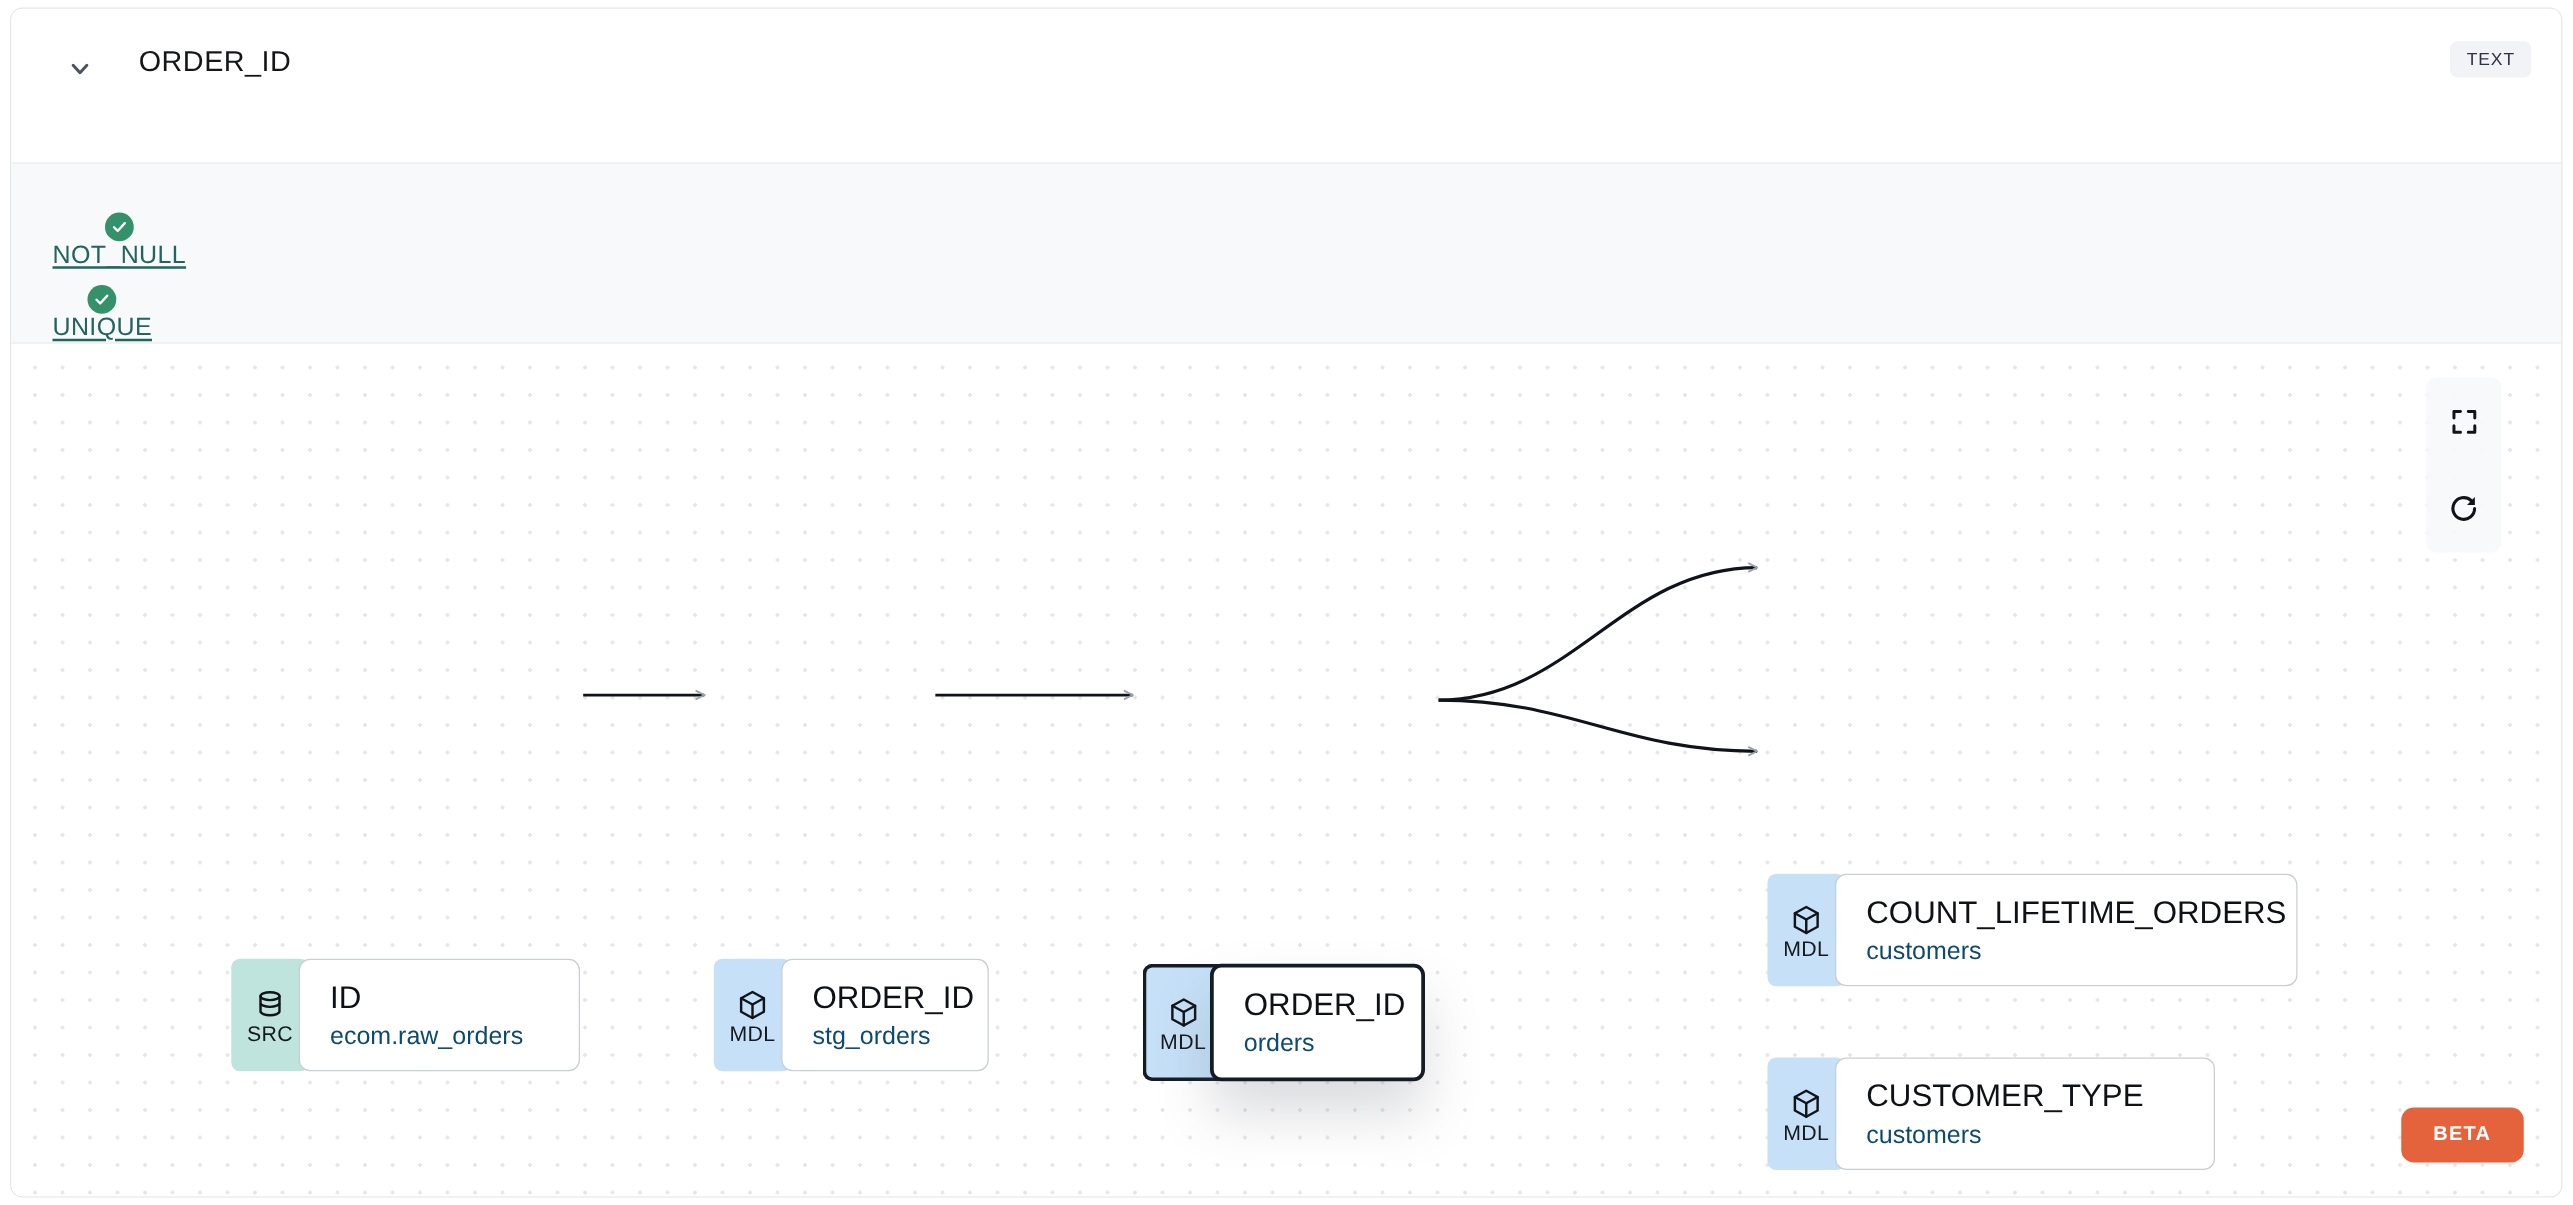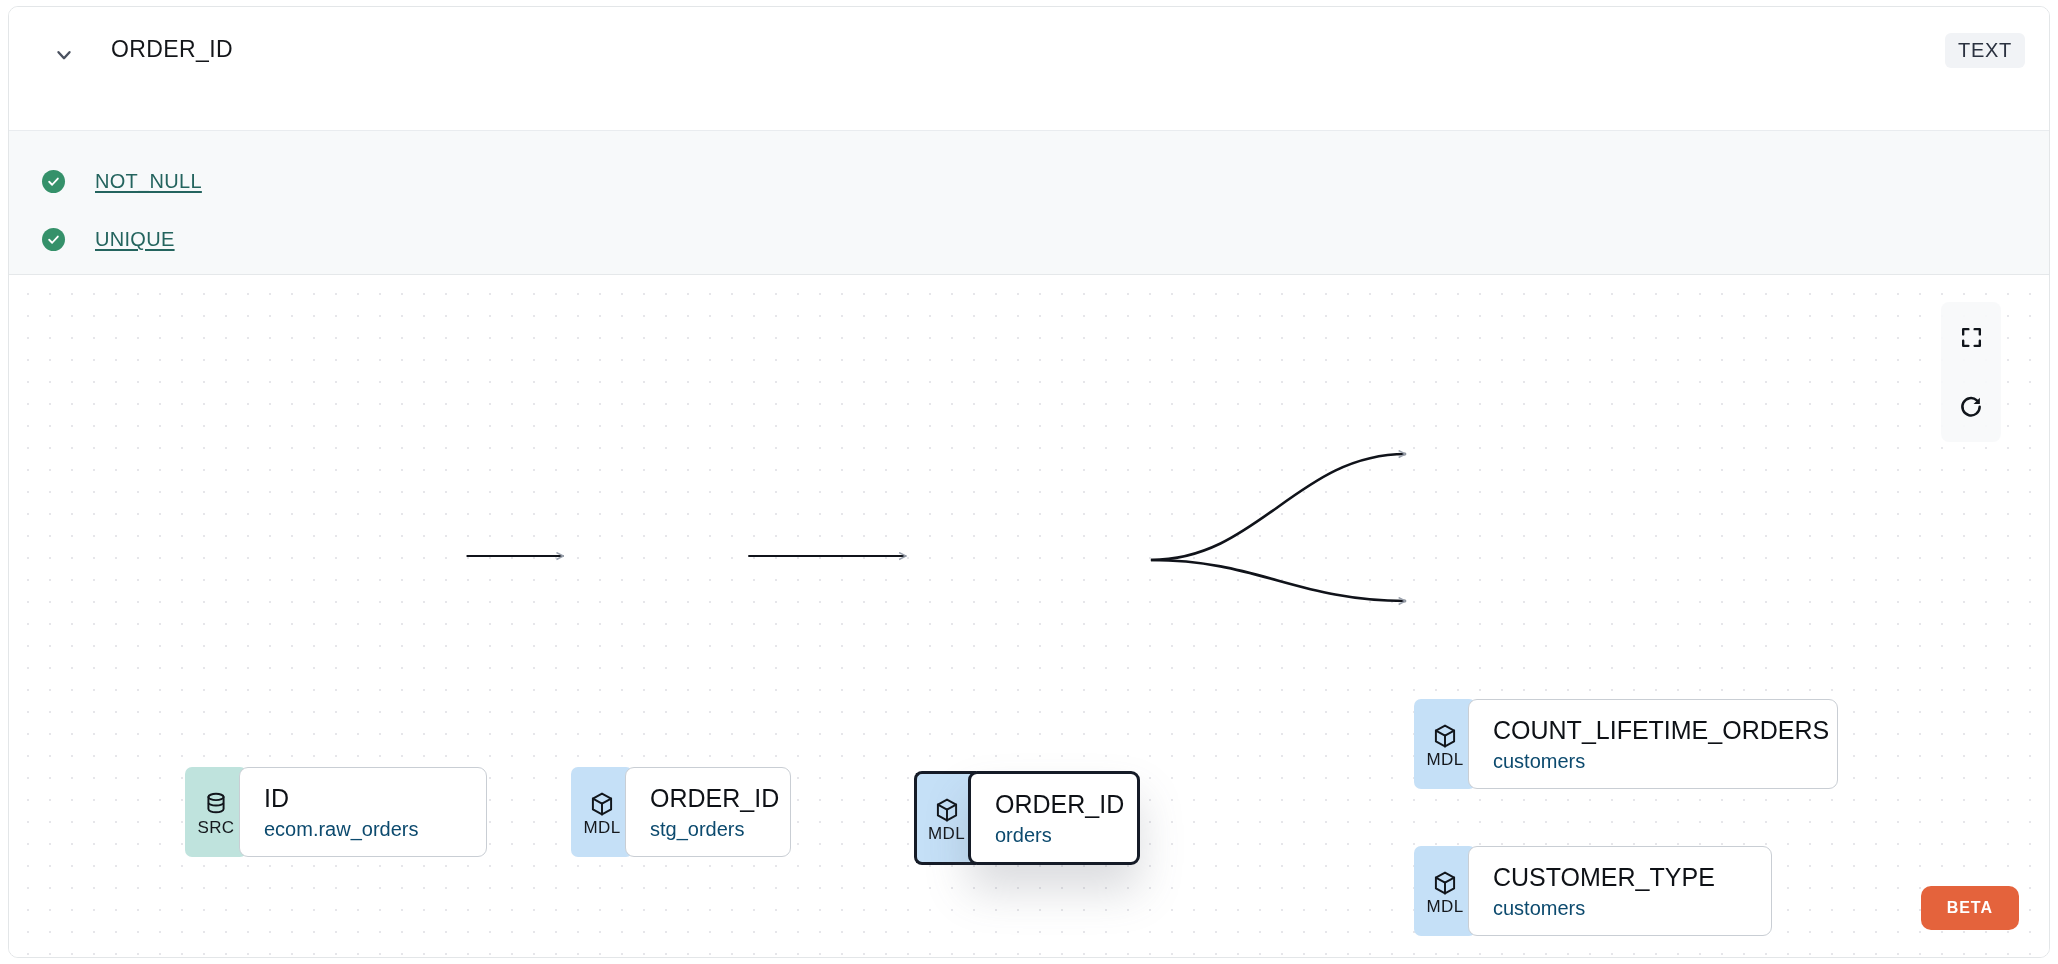--- a/index.html
+++ b/index.html
@@ -54,21 +54,21 @@
     font-weight: 400;
     white-space: nowrap;
   }
 
   .type-badge {
     position: absolute;
     right: 24px;
     top: 26px;
     background: #f1f3f6;
     color: #2b3240;
-    font-size: 20px;
+    font-size: 14px;
     letter-spacing: 0.7px;
     padding: 7px 13px 8px;
     border-radius: 6px;
     line-height: 1;
   }
 
   .description {
     position: absolute;
     left: 28px;
     top: 83px;
@@ -87,22 +87,23 @@
     background: #f7f9fa;
     border-top: 1px solid #e9ecef;
     border-bottom: 1px solid #e5e8ea;
   }
 
   .test-row {
     position: absolute;
     left: 33px;
     display: flex;
     align-items: center;
-    gap: 30px;
+    gap: 0;
     cursor: pointer;
+    flex-direction: column;
   }
   .test-row.r0 { top: 39px; }
   .test-row.r1 { top: 97px; }
 
   .check-icon {
     width: 23px;
     height: 23px;
     border-radius: 50%;
     background: #35916a;
     display: flex;
@@ -218,21 +219,21 @@
   .node-src       { left: 176px; top: 492px; }
   .node-stg       { left: 562px; top: 492px; }
   .node-orders    { left: 905px; top: 496px; }
   .node-count     { left: 1405px; top: 424px; }
   .node-ctype     { left: 1405px; top: 571px; }
 
   .node-count .node-body,
   .node-ctype .node-body { padding-right: 16px; }
   .node-count .node-body { width: 370px; }
   .node-ctype .node-body { width: 304px; }
-  .node-src .node-body   { width: 248px; }
+  .node-src .node-body   { width: 225px; }
   .node-stg .node-body   { width: 166px; }
   .node-orders .node-body{ width: 172px; }
 
   
   .controls {
     position: absolute;
     right: 48px;
     top: 27px;
     width: 60px;
     border-radius: 8px;

